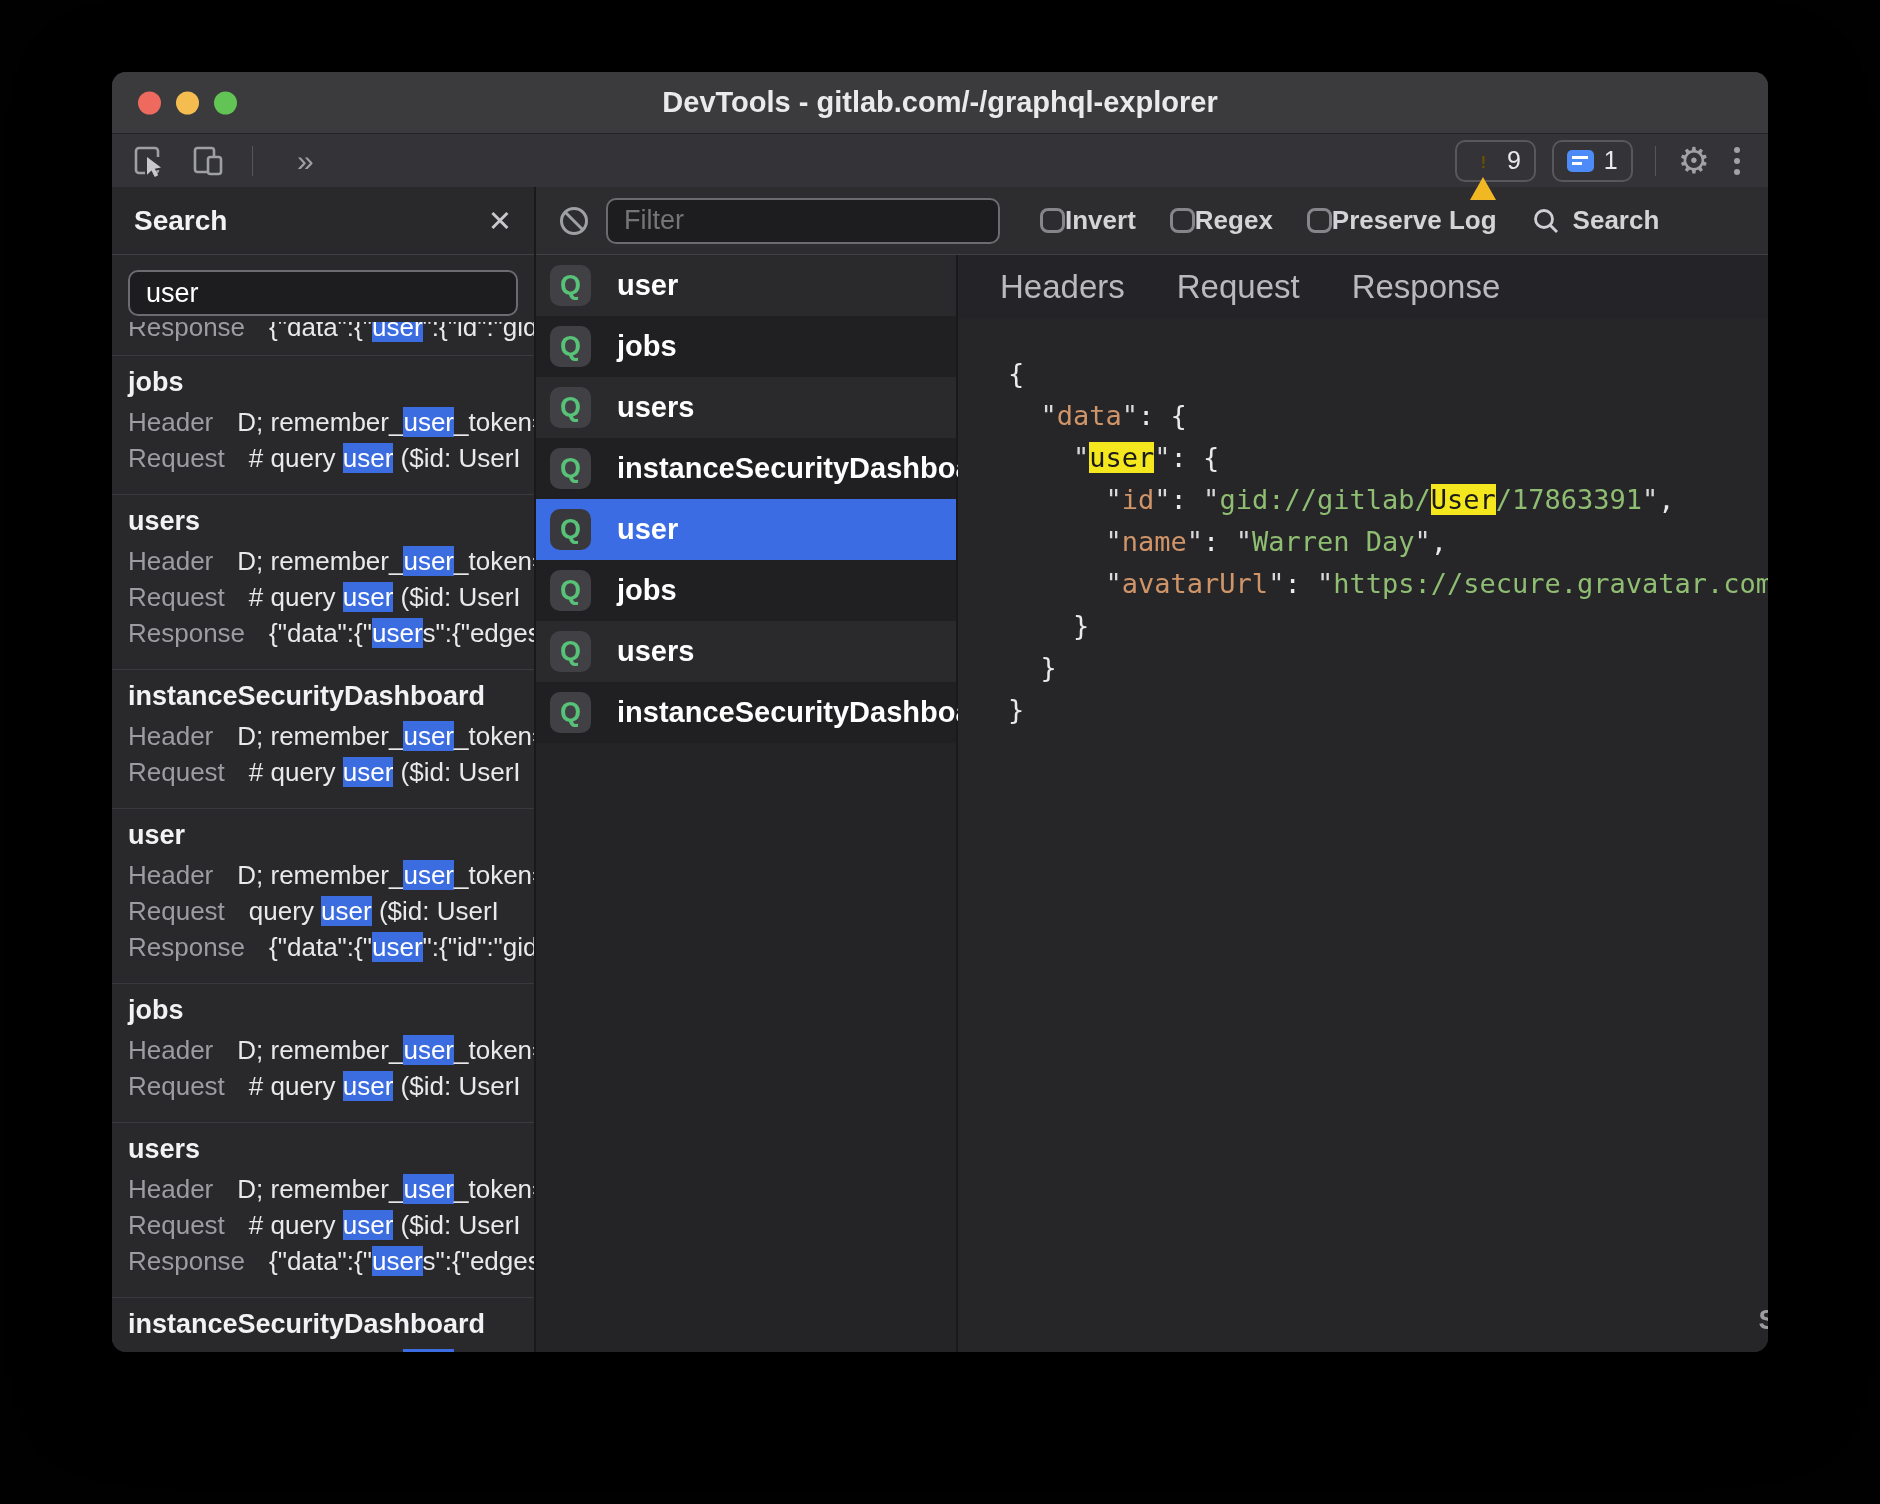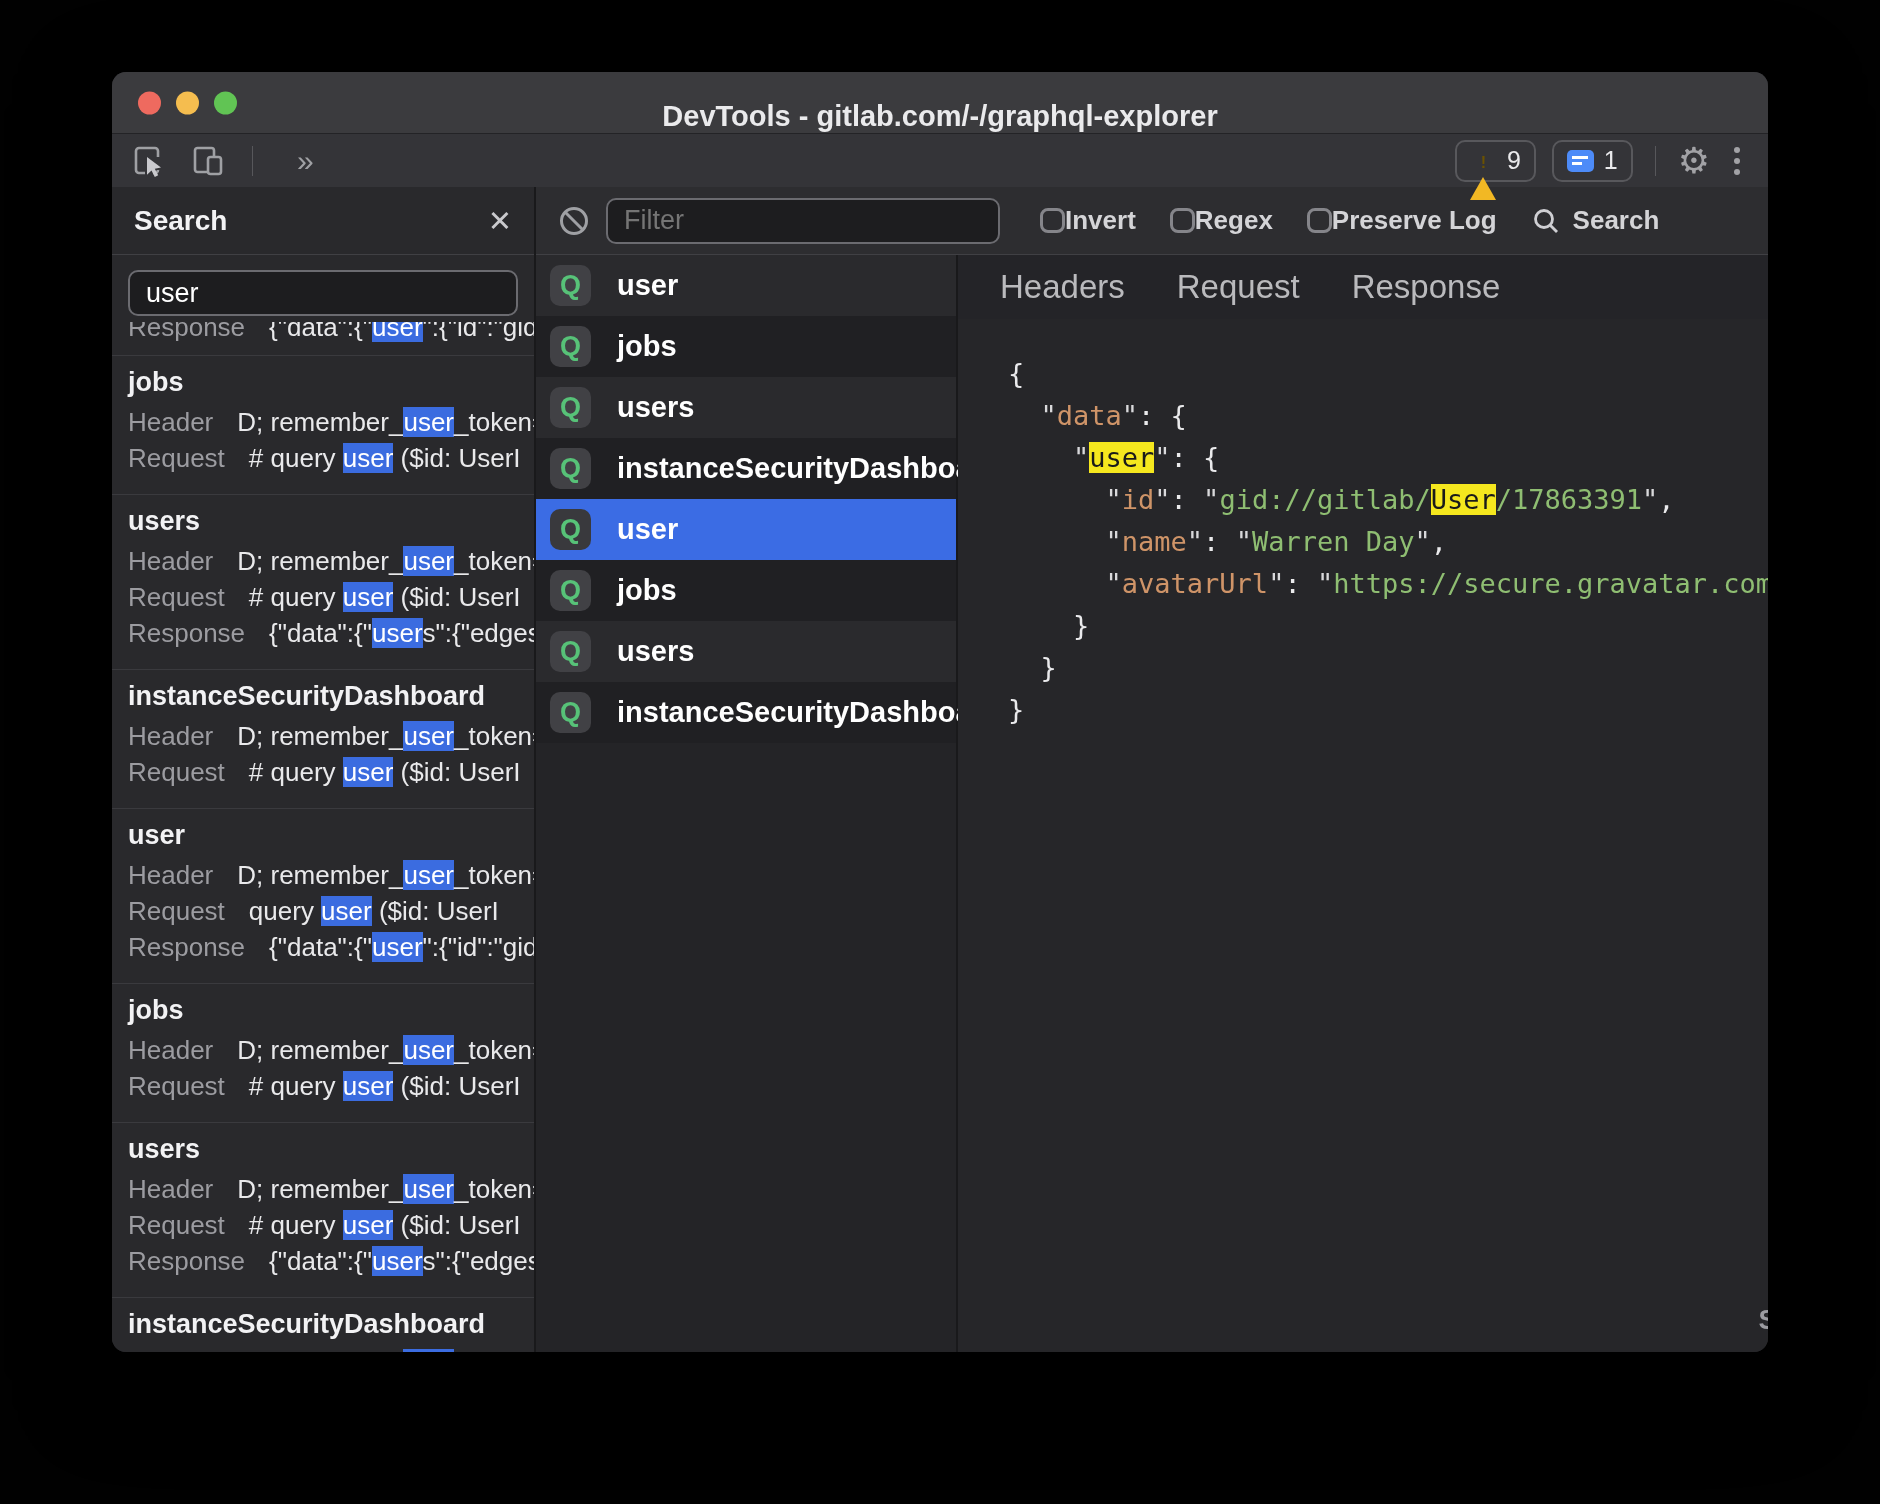--- a/index.html
+++ b/index.html
@@ -1,21 +1,21 @@
 <!DOCTYPE html>
 <html><head>
 <meta charset="utf-8">
 <style>
   html,body{margin:0;padding:0;background:#010101;}
   body{width:1880px;height:1504px;position:relative;overflow:hidden;
        font-family:"Liberation Sans",sans-serif;-webkit-font-smoothing:antialiased;}
   .window{position:absolute;left:112px;top:72px;width:1656px;height:1280px;
           border-radius:14px;overflow:hidden;background:#29292c;box-shadow:0 30px 90px rgba(0,0,0,.65);}
   
-  .titlebar{height:61px;background:#3b3b3e;display:flex;align-items:flex-end;justify-content:center;
+  .titlebar{height:61px;background:#3b3b3e;display:flex;align-items:center;justify-content:center;
             position:relative;border-bottom:1px solid #232326;}
   .traffic{position:absolute;left:26px;top:50%;transform:translateY(-50%);display:flex;gap:15px;}
   .light{width:23px;height:23px;border-radius:50%;}
   .title{color:#eaeaec;font-size:29px;font-weight:bold;}
   
   .tabbar{height:53px;background:#343438;display:flex;align-items:stretch;}
   .tb-icons{display:flex;align-items:center;padding:0 14px 0 18px;gap:18px;}
   .tb-icon{width:40px;height:40px;display:flex;align-items:center;justify-content:center;}
   .tb-divider{width:1px;height:30px;background:#57575b;align-self:center;margin:0 6px;}
   .tabs{display:flex;align-items:stretch;}

